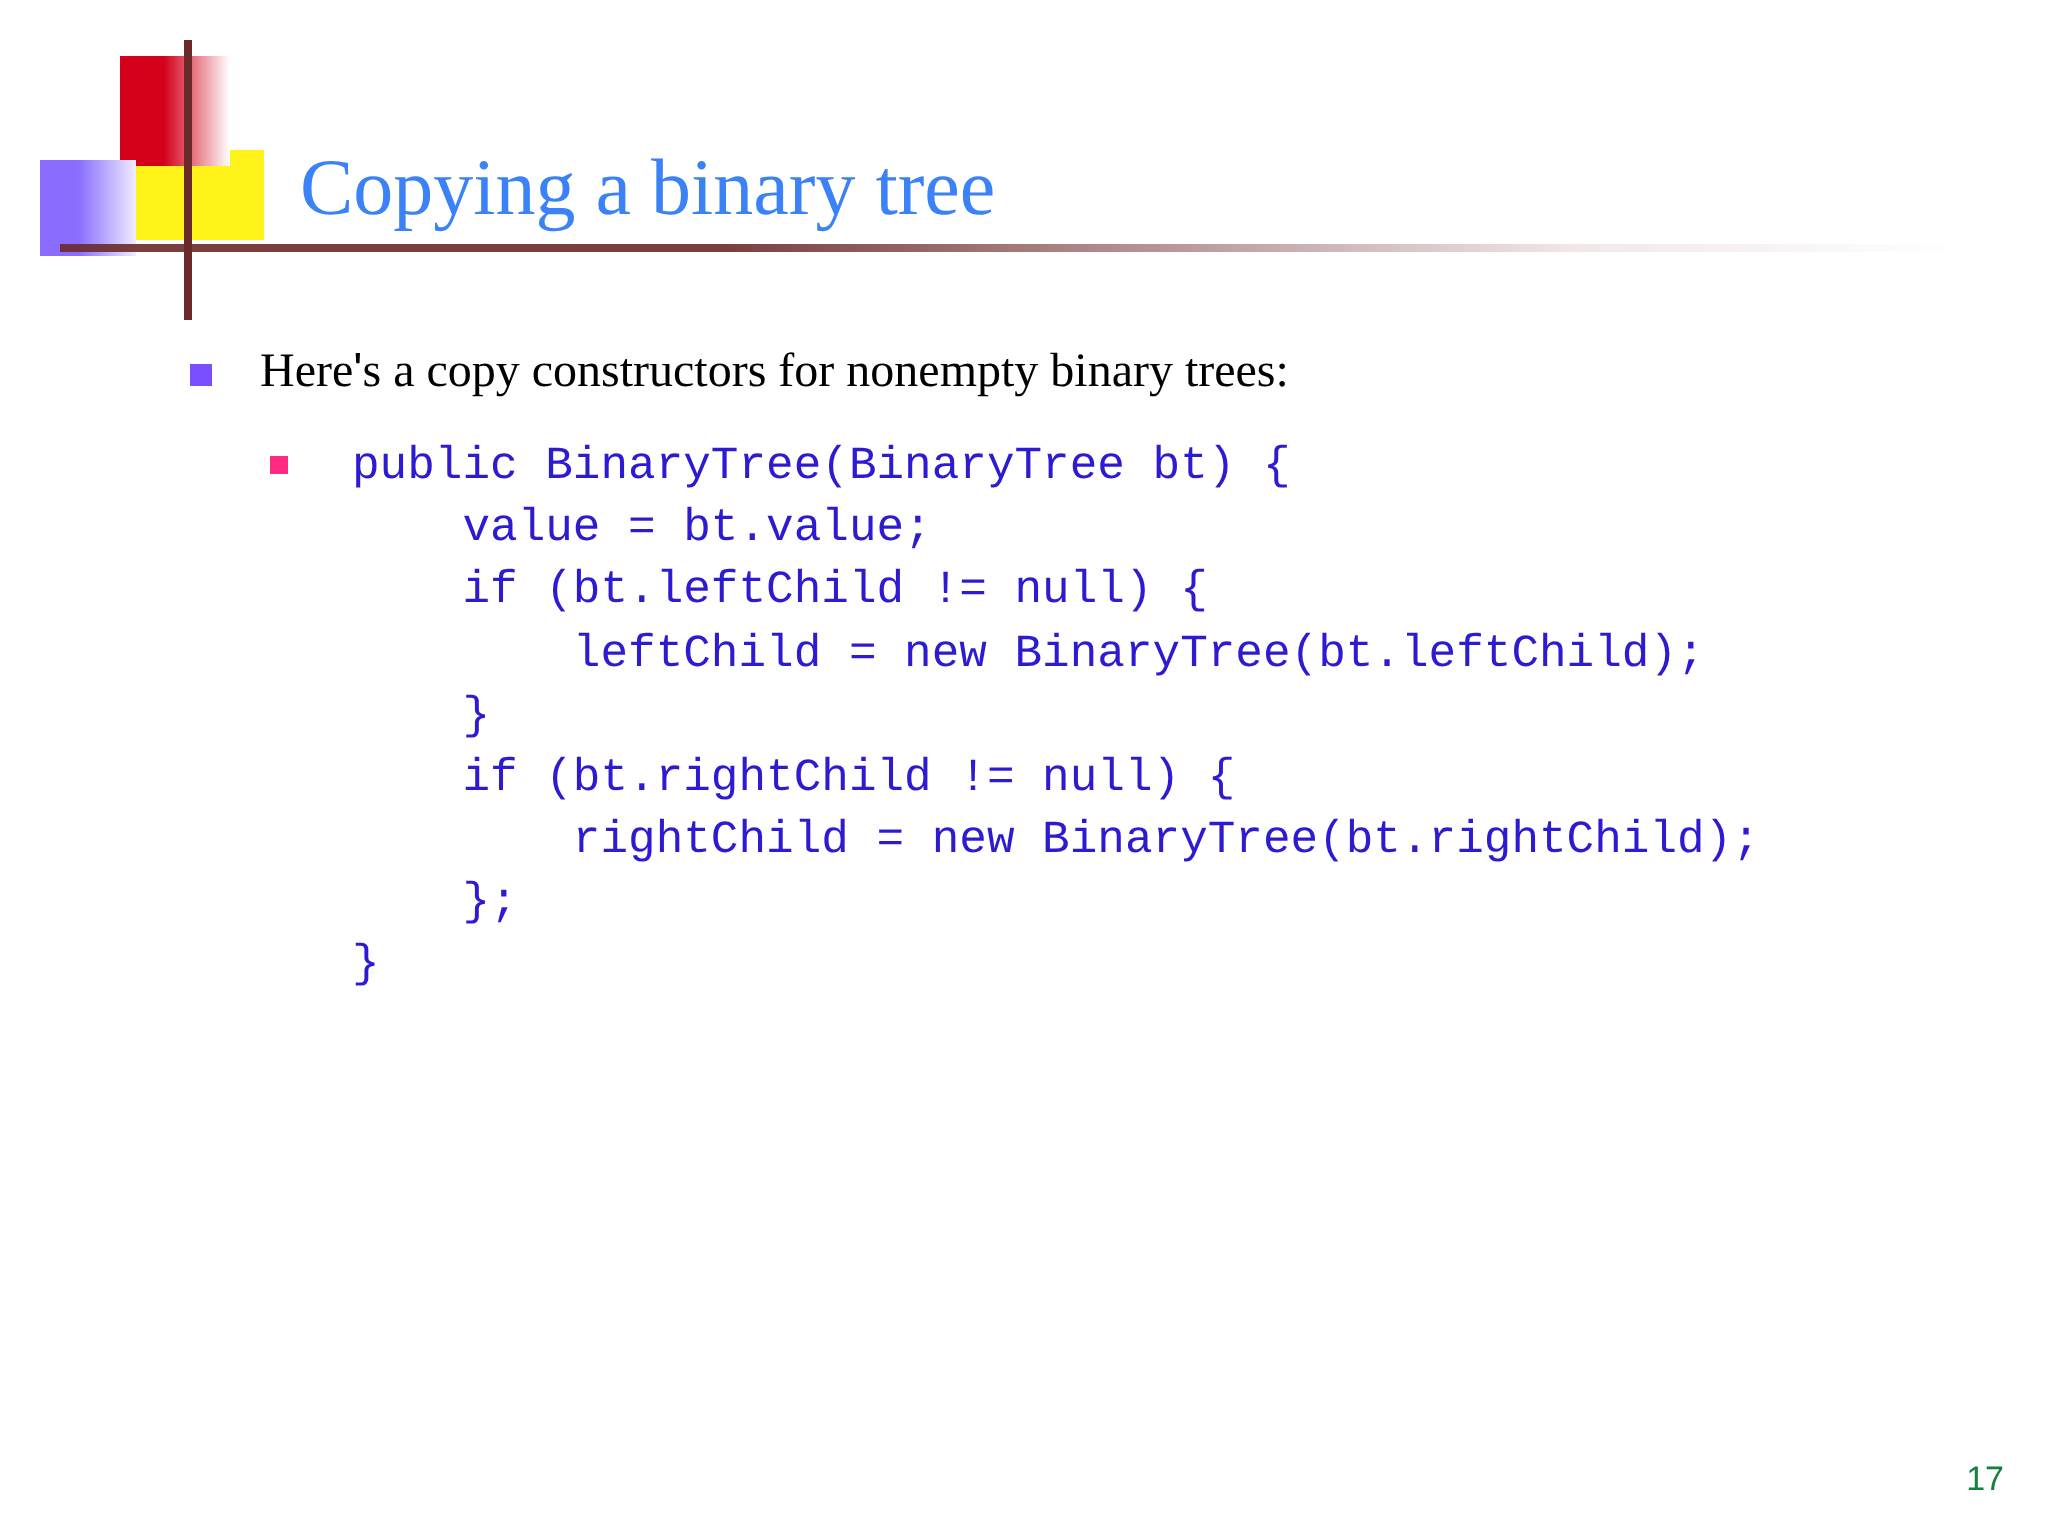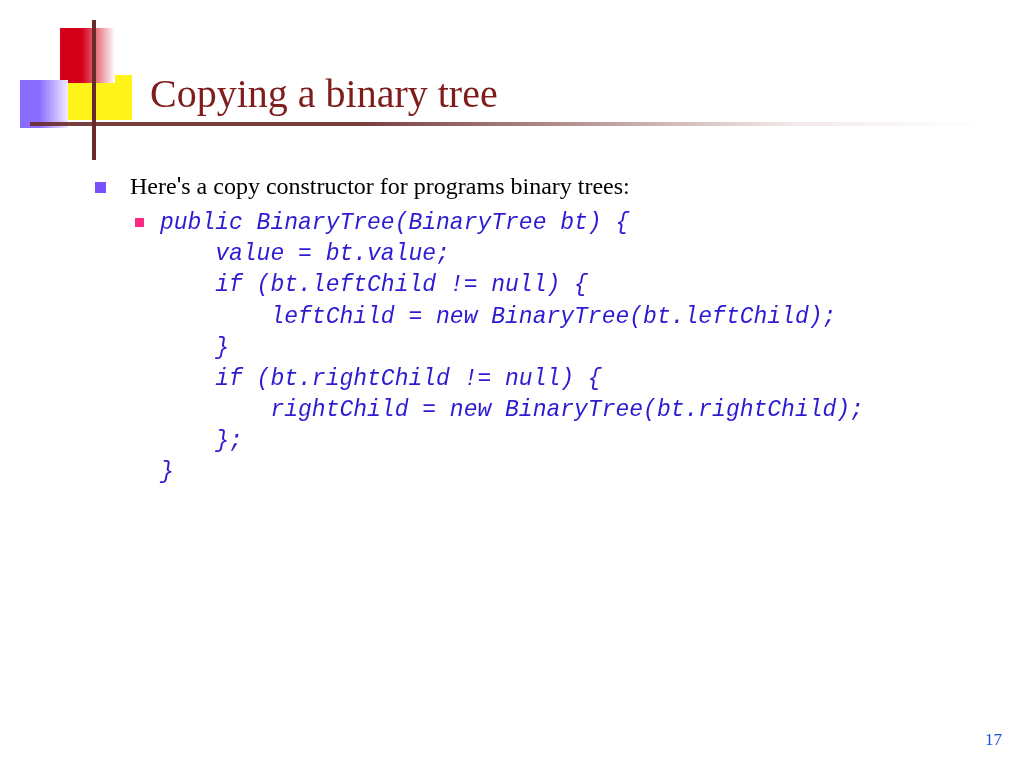--- a/index.html
+++ b/index.html
@@ -65,21 +65,21 @@
     height: 4px;
     background: linear-gradient(to right, #6b2a2a 0%, #6b2a2a 35%, #f0e6e6 80%, #ffffff 100%);
     opacity: 0.9;
   }
 
   .title {
     position: absolute;
     top: 70px;
     left: 150px;
     font-size: 40px;
-    color: #7f1d1d;
+    color: #3b82f6;
     font-weight: normal;
   }
 
   .content {
     position: absolute;
     top: 170px;
     left: 95px;
     width: 870px;
     font-size: 24px;
     line-height: 1.35;
@@ -123,54 +123,53 @@
   .hl {
     color: #cc0000;
   }
   .code {
     font-family: "Courier New", Courier, monospace;
     color: #2d1bd1;
     font-size: 23px;
   }
   pre.code {
     white-space: pre;
-    margin: 0;
+    margin: 16px;
     line-height: 1.35;
-    font-style: italic;
   }
   .apos {
     font-family: Arial, sans-serif;
   }
 
   .pagenum {
     position: absolute;
     bottom: 18px;
     right: 22px;
     font-size: 17px;
-    font-family: Liberation Serif, serif;
-    color: #1d4ed8;
+    font-family: Liberation Sans, sans-serif;
+    color: #15803d;
   }
 </style>
 </head>
 <body>
 
 <div class="deco">
   <div class="sq-yellow"></div>
   <div class="sq-red"></div>
   <div class="sq-purple"></div>
   <div class="vbar"></div>
 </div>
 <div class="hbar"></div>
 
 <div class="title">Copying a binary tree</div>
 
 <div class="content">
   <ul class="outer">
     <li>
-      <span>Here</span><span class="apos">'</span><span>s a copy constructor for programs binary trees:</span>
+      <span>Here</span><span class="apos">'</span><span>s a copy constructors for nonempty binary trees:</span>
       <ul class="inner">
         <li>
           <pre class="code">public BinaryTree(BinaryTree bt) {
     value = bt.value;
     if (bt.leftChild != null) {
         leftChild = new BinaryTree(bt.leftChild);
     }
     if (bt.rightChild != null) {
         rightChild = new BinaryTree(bt.rightChild);
     };

